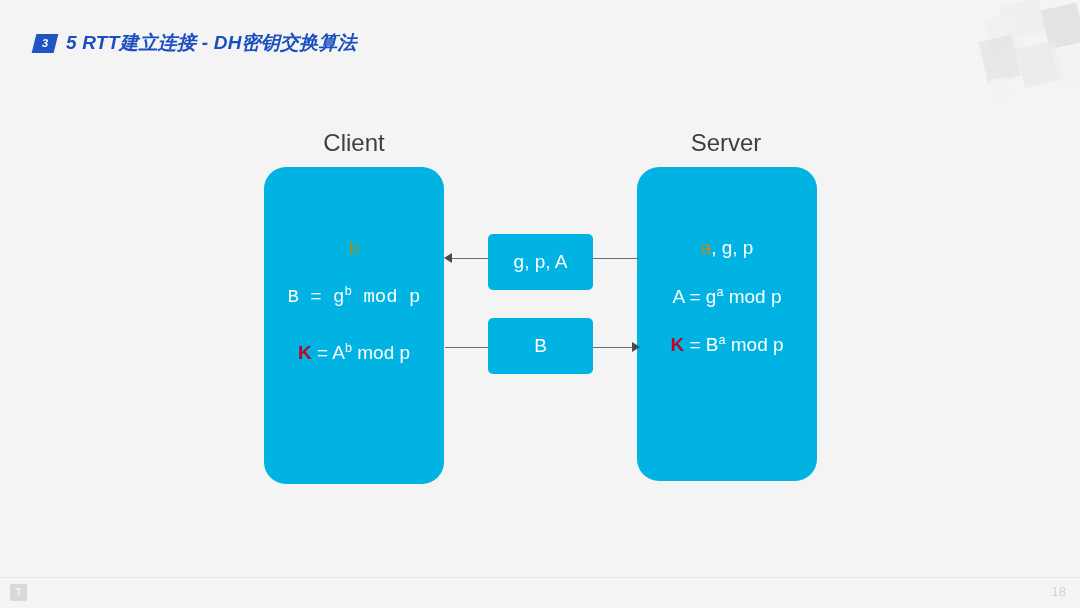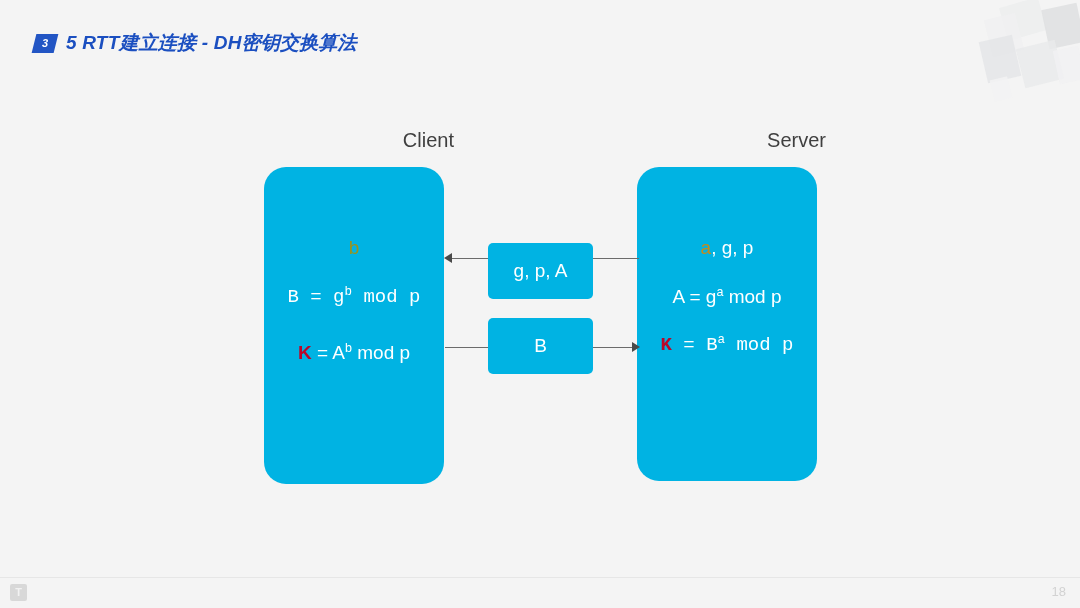--- a/index.html
+++ b/index.html
@@ -64,22 +64,22 @@
     font-weight: bold;
     font-style: italic;
     letter-spacing: 0.2px;
     white-space: nowrap;
   }
 
   
   .party-label {
     position: absolute;
     color: #3f3f3f;
-    font-size: 20px;
-    text-align: right;
+    font-size: 24px;
+    text-align: center;
     width: 200px;
   }
   .label-client { left: 254px; top: 129px; }
   .label-server { left: 626px; top: 129px; }
 
   .party-box {
     position: absolute;
     background: #00b3e3;
     border-radius: 22px;
     width: 180px;
@@ -100,36 +100,36 @@
   .key { color: #bb0629; font-weight: bold; }
   sup { font-size: 0.66em; vertical-align: super; }
 
   
   .c-row1 { left: 264px; top: 237px; }
   .c-row2 { left: 264px; top: 285px; font-family: Liberation Mono, monospace; }
   .c-row3 { left: 264px; top: 333px; margin-top: 8px; }
   
   .s-row1 { left: 637px; top: 237px; }
   .s-row2 { left: 637px; top: 285px; }
-  .s-row3 { left: 637px; top: 333px; font-family: Liberation Mono, monospace; }
+  .s-row3 { left: 637px; top: 333px; }
 
   
   .msg-box {
     position: absolute;
     background: #00b3e3;
     border-radius: 5px;
     width: 105px;
     height: 56px;
     display: flex;
     align-items: center;
     justify-content: center;
     color: #ffffff;
     font-size: 19px;
   }
-  .msg-1 { left: 488px; top: 243px; }
+  .msg-1 { left: 488px; top: 234px; }
   .msg-2 { left: 488px; top: 318px; }
 
   
   .conn {
     position: absolute;
     height: 1px;
     background: #6b6b6b;
   }
   .conn-a-left  { left: 450px; top: 258px; width: 40px; }
   .conn-a-right { left: 591px; top: 258px; width: 48px; }

